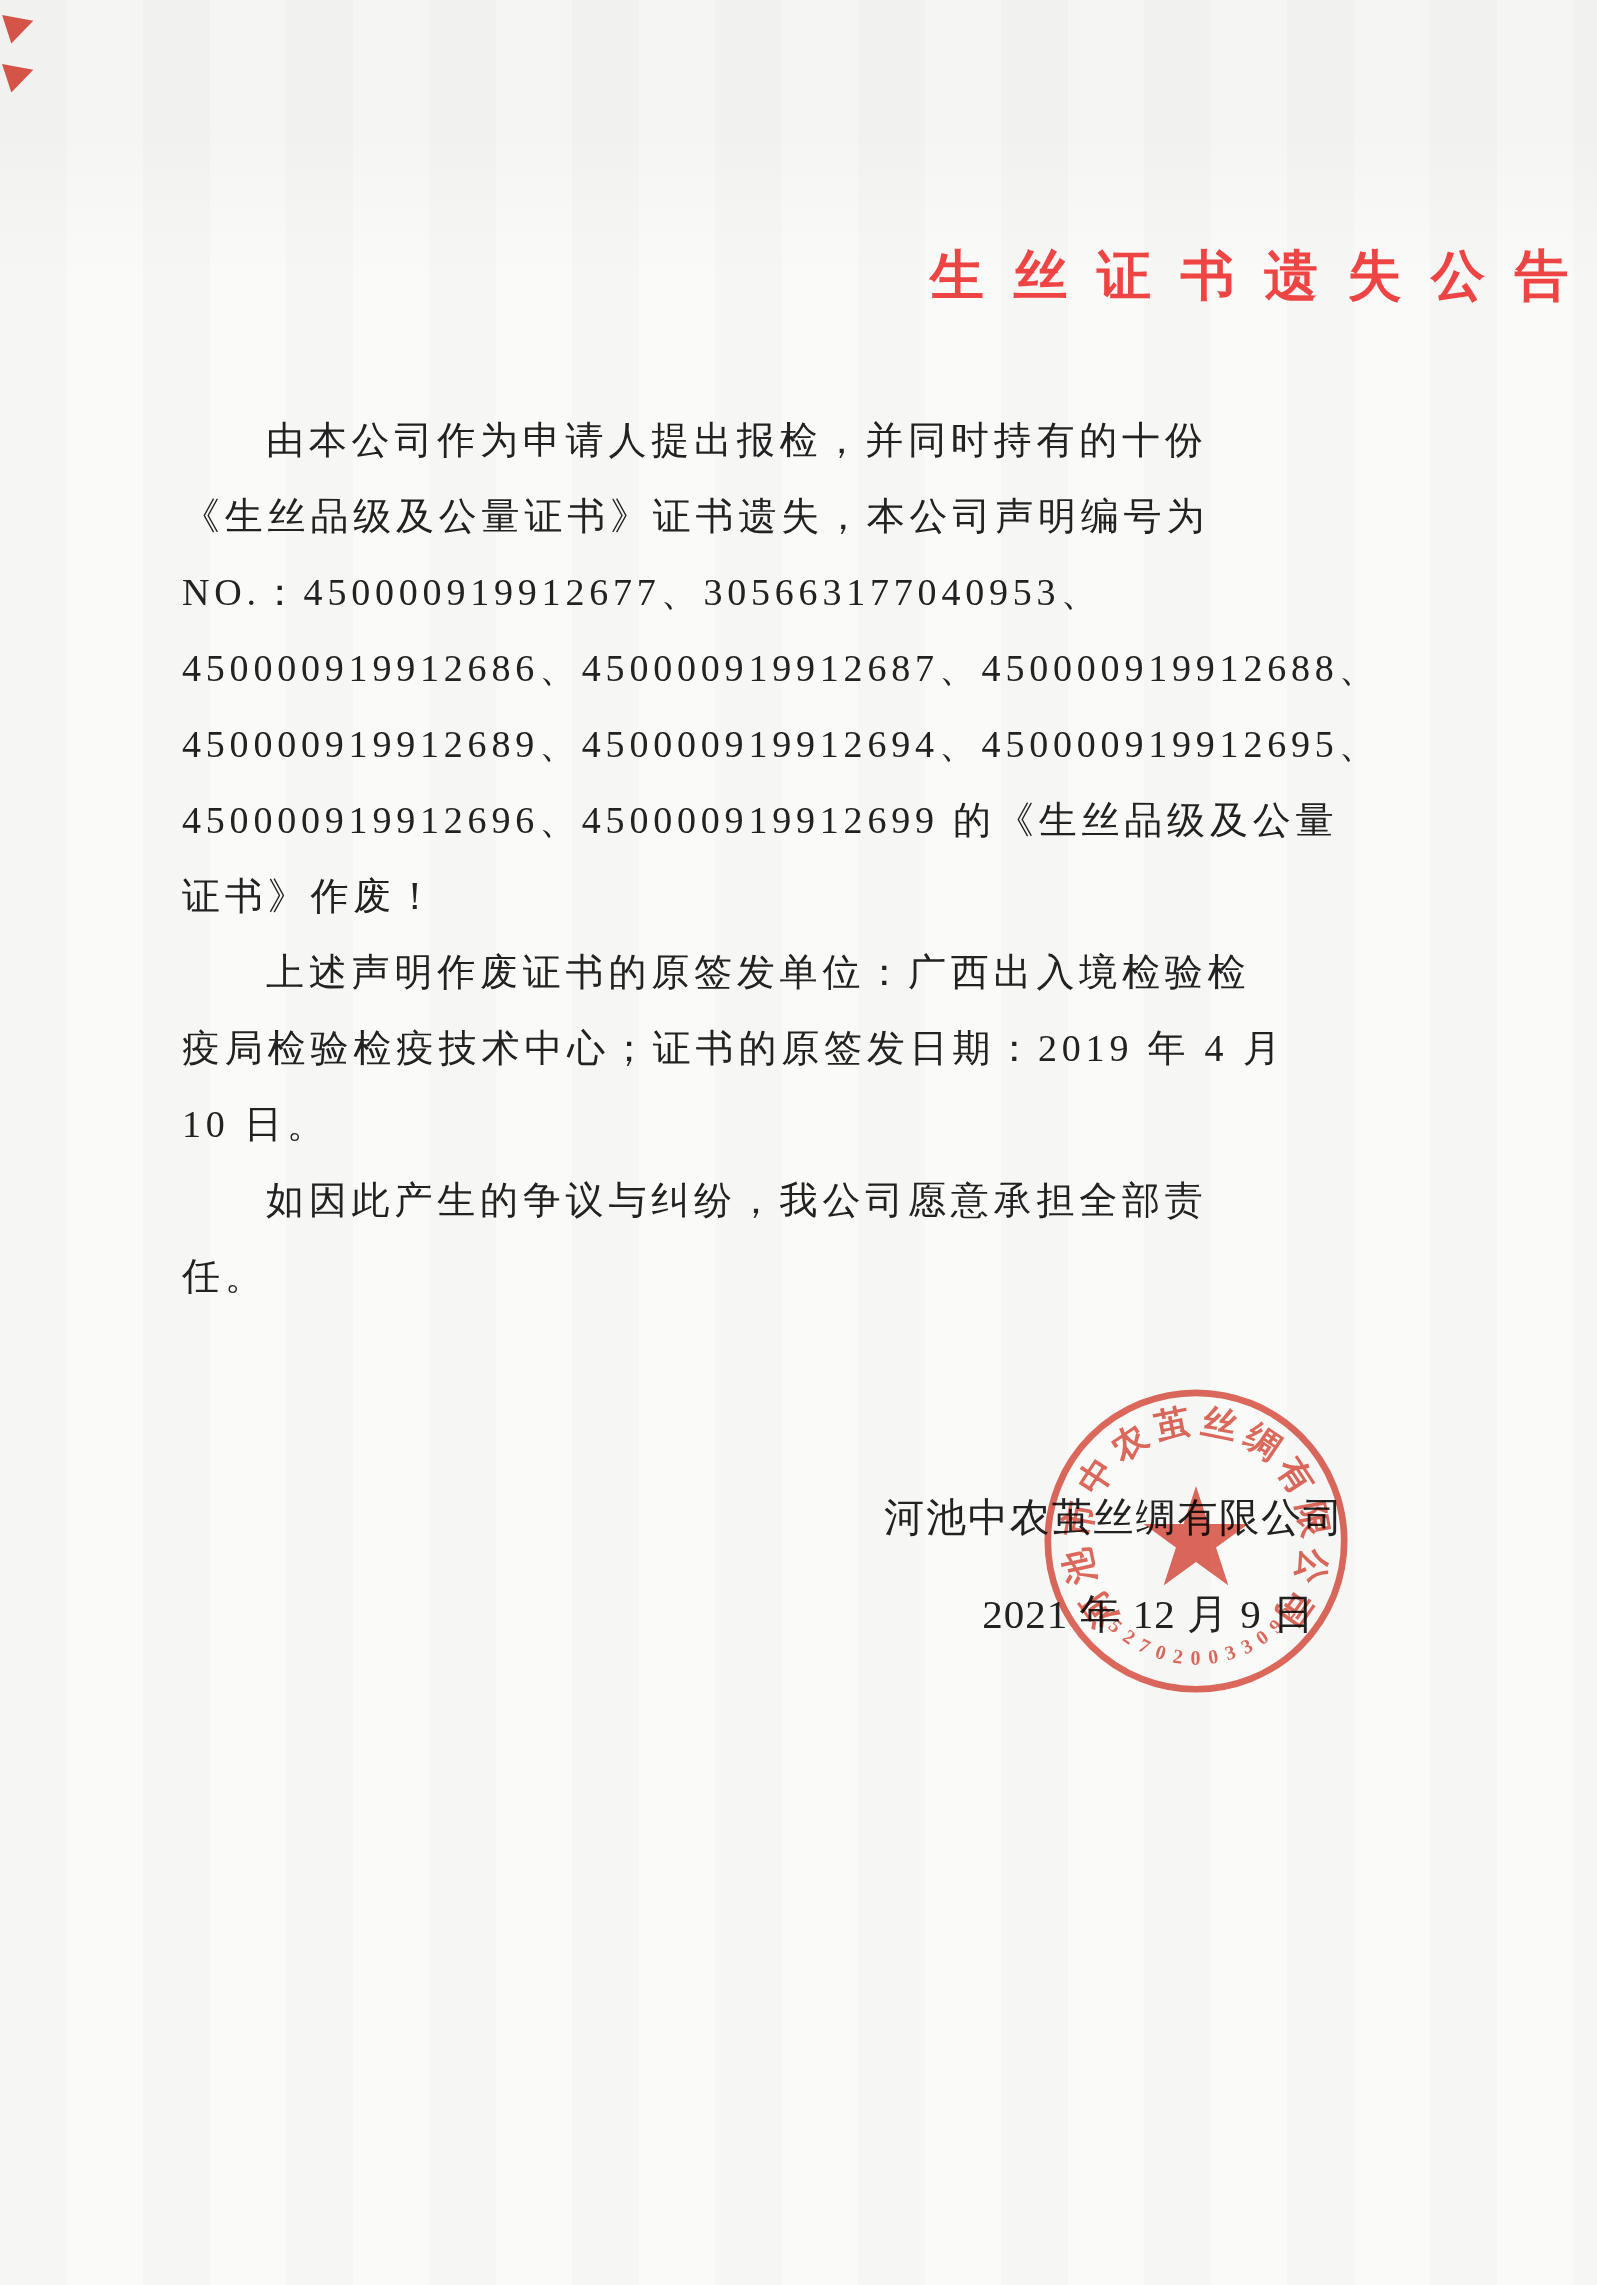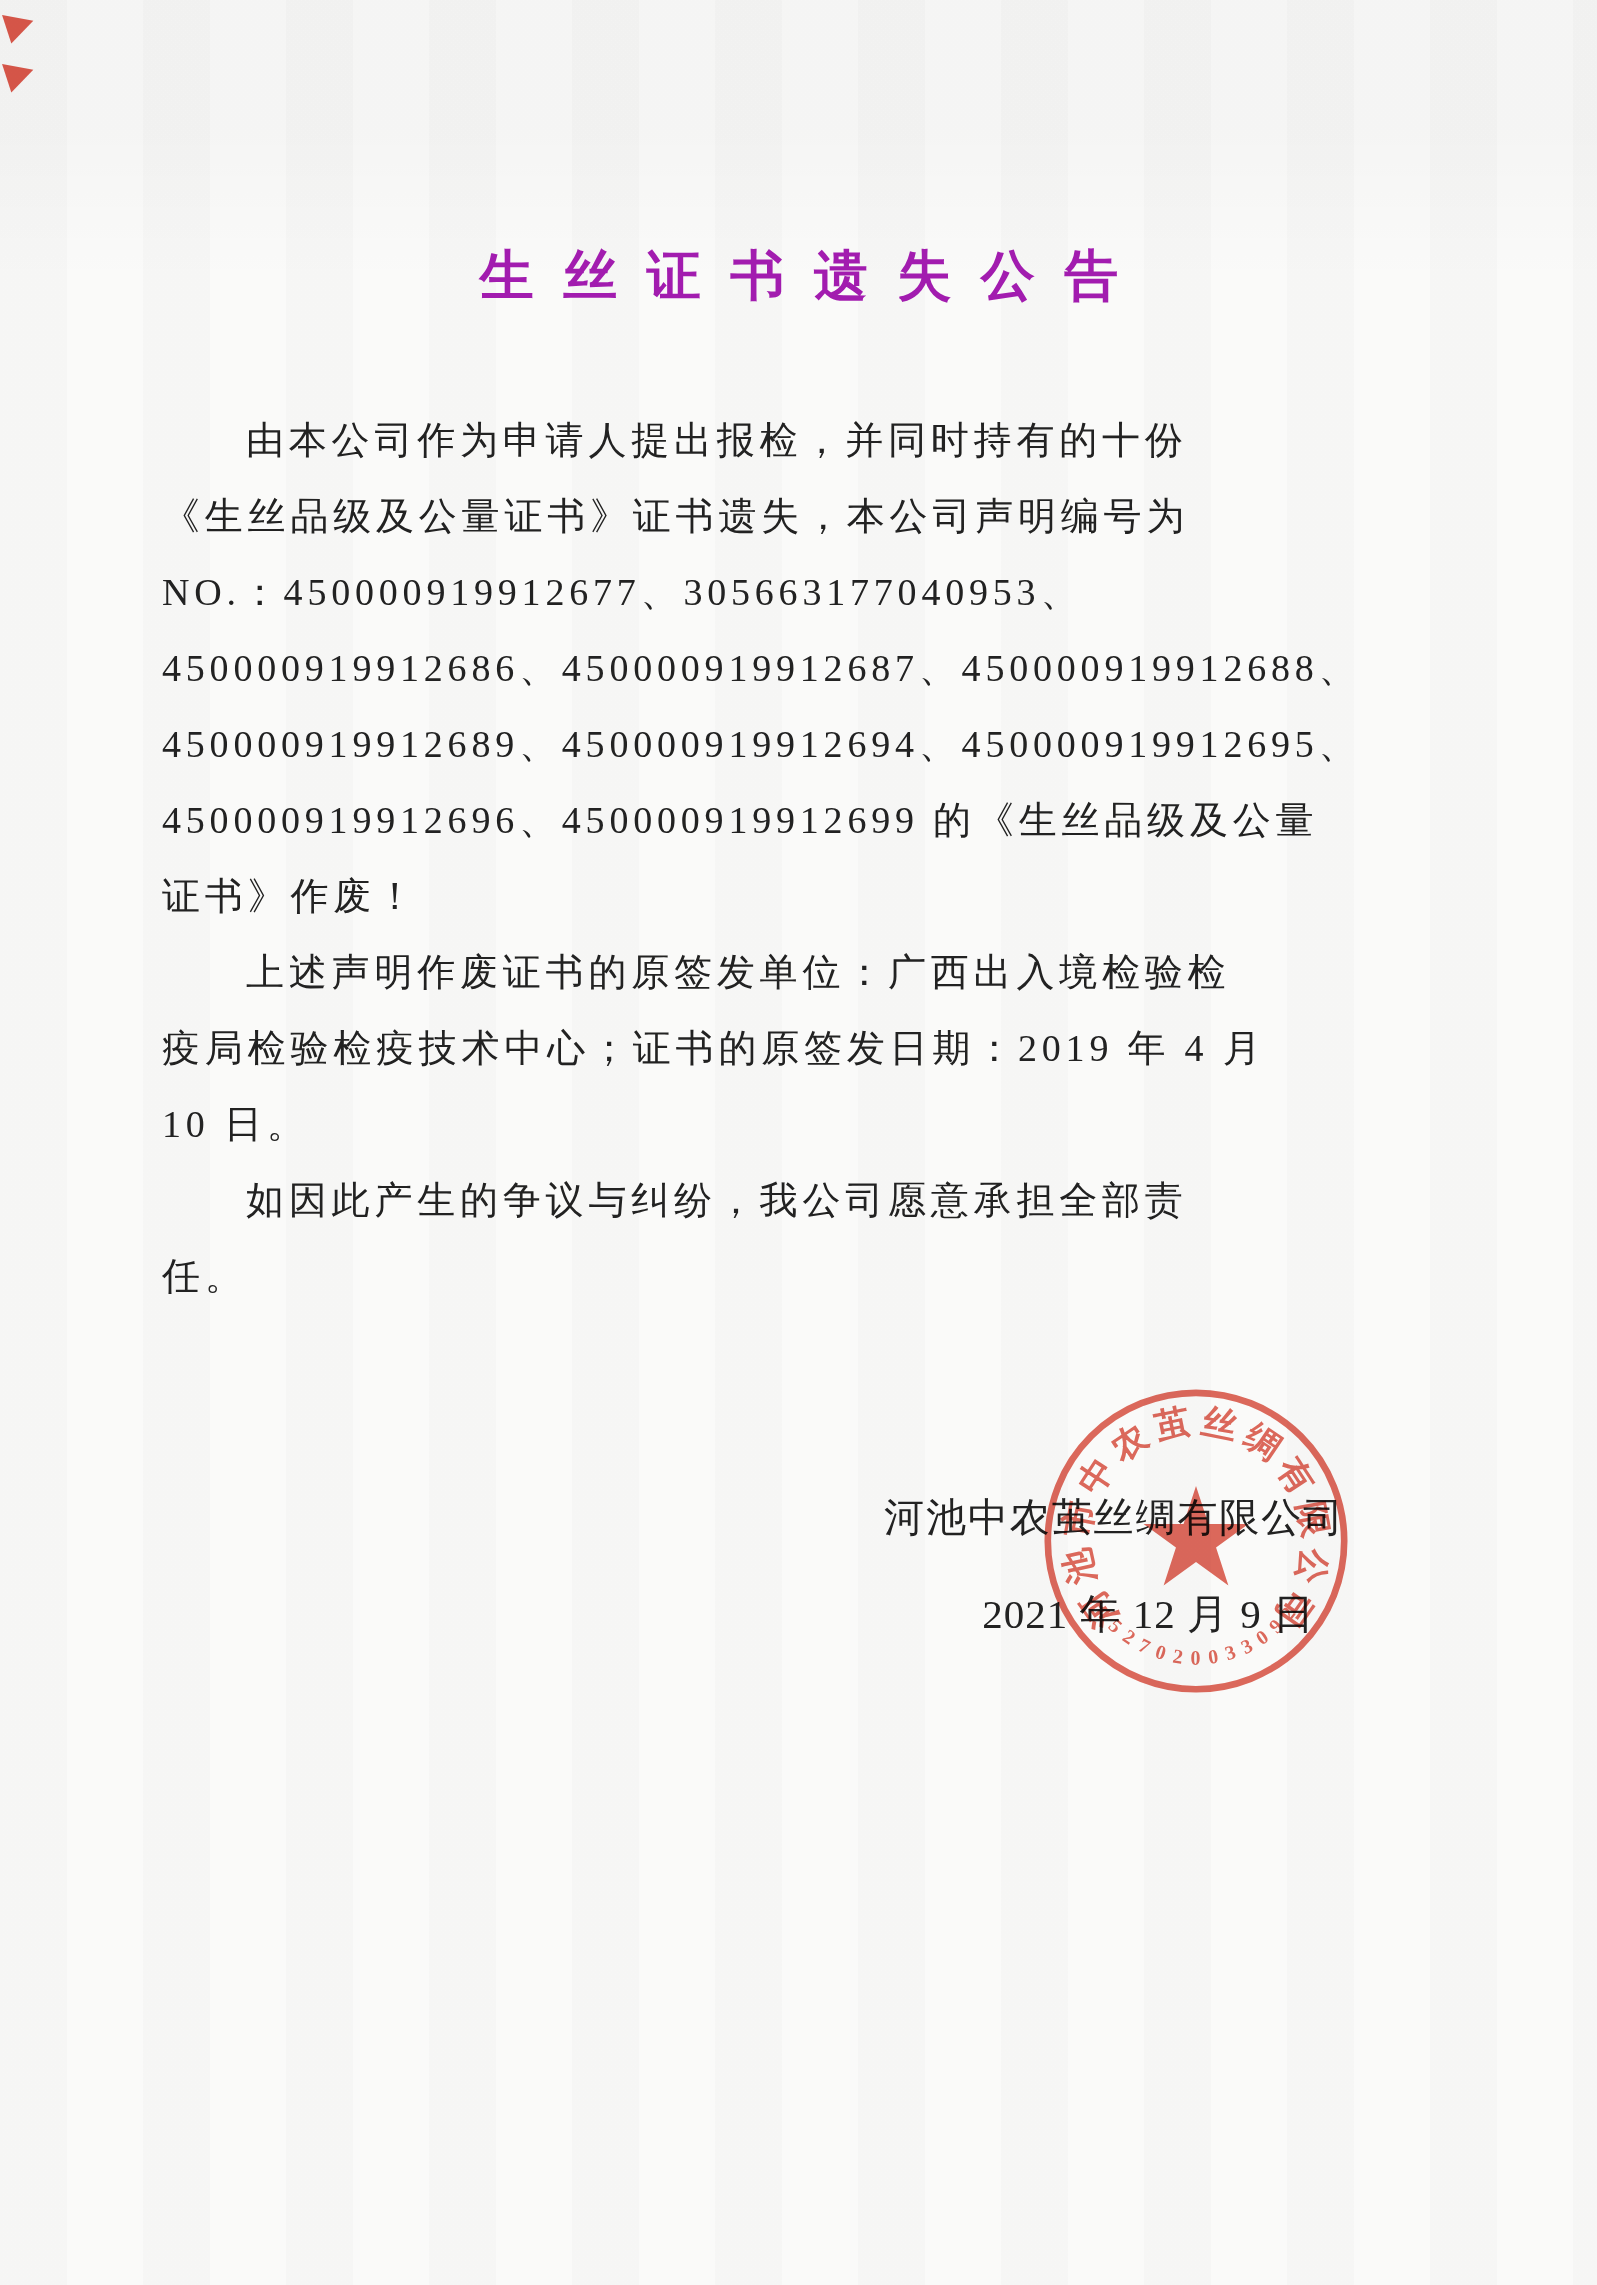--- a/index.html
+++ b/index.html
@@ -24,35 +24,36 @@
     border-left:28.5px solid #cf3a2a;
     border-top:15px solid transparent;
     border-bottom:15px solid transparent;
     opacity:.85;
     transform:rotate(-18deg);
   }
   .scan-mark.m1{top:9.5px;}
   .scan-mark.m2{top:59px;}
   .doc-title{
     position:absolute;top:211px;left:0;width:100%;
-    text-align:center;
+    text-align:right;
     font-size:54px;font-weight:bold;
     letter-spacing:29.5px;text-indent:29.5px;
-    color:#a21caf;
+    color:#ef4444;
     line-height:59px;
   }
   .doc-body{
     position:absolute;left:162px;top:402px;width:1265px;
     font-size:38px;
     letter-spacing:4.8px;
     color:#222;
   }
   .doc-line{
     height:76px;line-height:76px;
     white-space:nowrap;
+    margin-left:20px;
   }
   .doc-line.indent{padding-left:84px;}
   .signature{
     position:absolute;right:253px;top:1495px;
     text-align:right;
     color:#222;
   }
   .signature .company{
     font-size:40px;letter-spacing:1.9px;
     line-height:46px;

